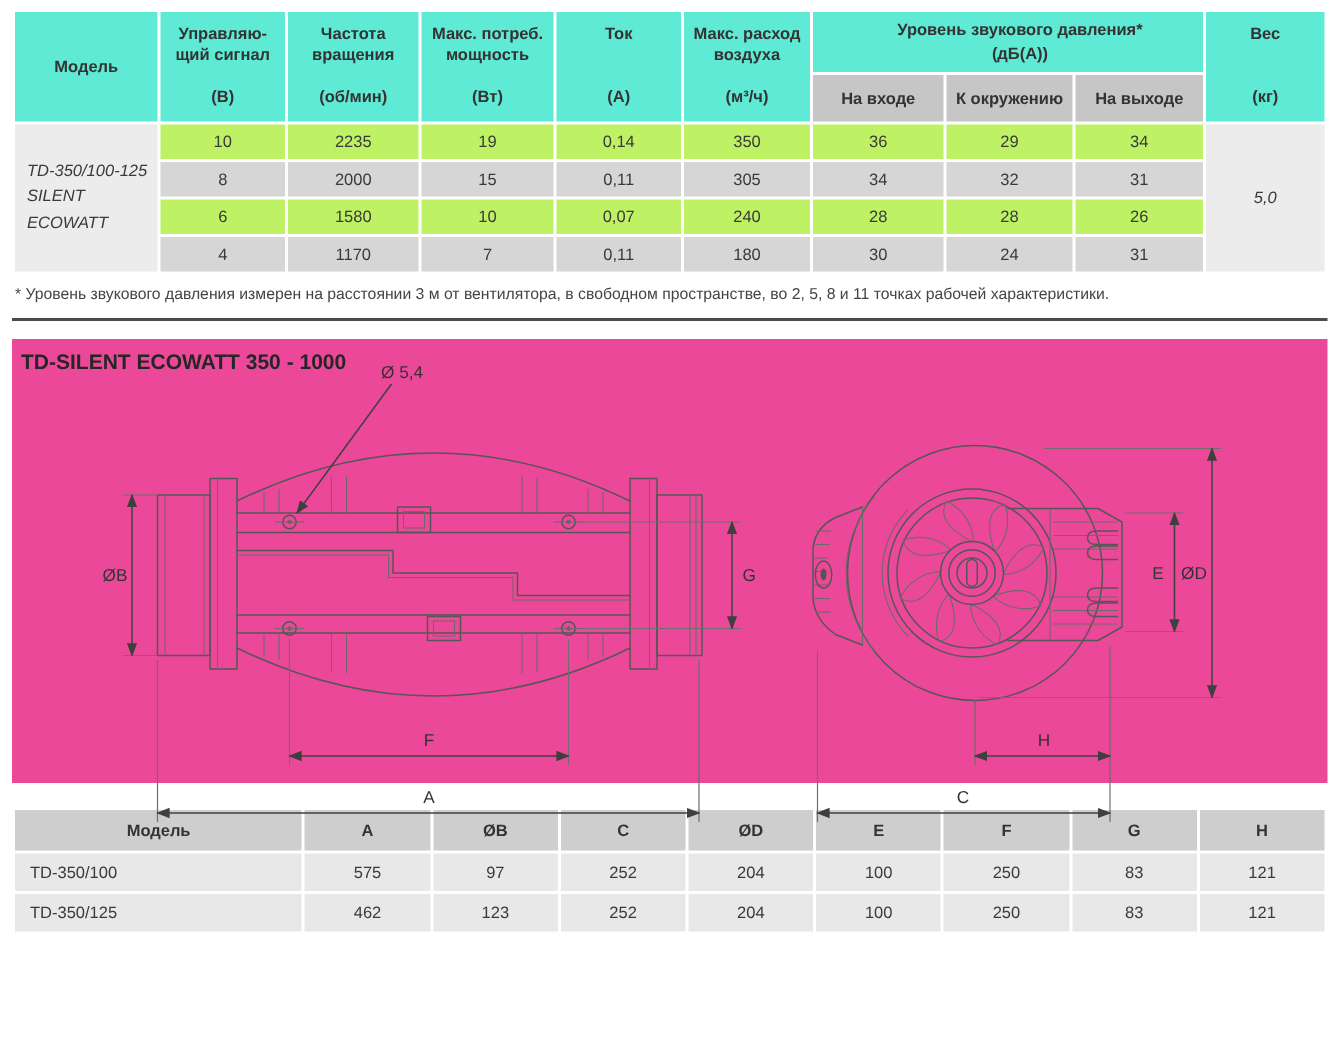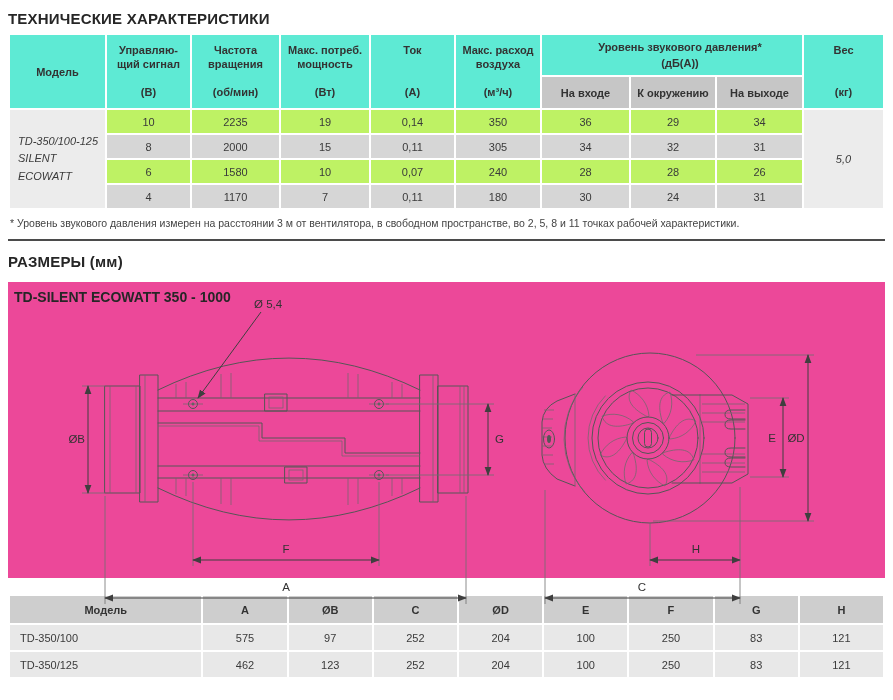--- a/index.html
+++ b/index.html
@@ -47,21 +47,20 @@
   .dims{margin-top:16px;}
   .dims th{background:#cecece;height:27px;}
   .dims td{background:#e8e8e8;height:25px;margin-top:39px;}
   .dims .model-col{text-align:left !important;padding-left:10px !important;}
 </style>
 </head>
 <body>
 
 <div class="page">
 
-  <div class="sec-title">ТЕХНИЧЕСКИЕ ХАРАКТЕРИСТИКИ</div>
 
   <table class="spec">
     <colgroup>
       <col style="width:95px">
         <col style="width:83px">
         <col style="width:87px">
         <col style="width:88px">
         <col style="width:83px">
       <col style="width:84px">
         <col style="width:87px">
@@ -164,21 +163,20 @@
       <td>24</td>
       <td>31</td>
     </tr>
   </tbody>
     </table>
 
   <div class="footnote">* Уровень звукового давления измерен на расстоянии 3 м от вентилятора, в свободном пространстве, во 2, 5, 8 и 11 точках рабочей характеристики.</div>
 
   <hr class="divider">
 
-  <div class="sec-title" style="margin-top:12px;">РАЗМЕРЫ (мм)</div>
 
   <div class="panel">
     <div class="panel-title">TD-SILENT ECOWATT 350 - 1000</div>
 
     <svg width="877" height="328" viewBox="0 0 877 328">
       <defs>
         <marker id="mA" viewBox="0 0 10 10" refX="9" refY="5" markerWidth="9" markerHeight="9" orient="auto-start-reverse">
           <path d="M0,1.2 L10,5 L0,8.8 z" fill="#3f3f3f"></path>
         </marker>
       </defs>

